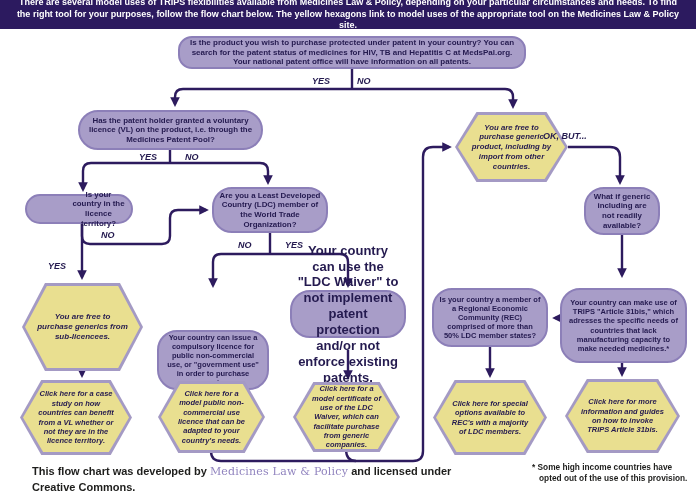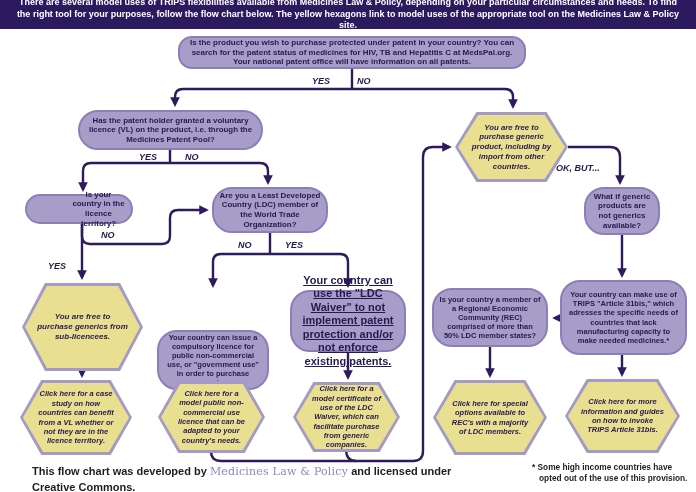--- a/index.html
+++ b/index.html
@@ -28,23 +28,23 @@
     color:var(--text-dark,#241a4f);
     font-weight:700;text-align:center;
     display:flex;align-items:center;justify-content:center;
     padding:2px 5px;line-height:1.22;
   }
   .q1{left:178px;top:36px;width:348px;height:33px;font-size:8px;border-radius:14px;}
   .q2{left:78px;top:110px;width:185px;height:40px;font-size:7.9px;}
   .q3{left:25px;top:194px;width:108px;height:30px;font-size:7.9px;padding-left:44px;}
   .q4{left:212px;top:187px;width:116px;height:46px;font-size:7.9px;}
   .q5{left:157px;top:290px;width:112px;height:60px;font-size:7.5px;margin-top:40px;}
-  .q6{left:290px;top:290px;width:116px;height:62px;font-size:11px;text-decoration:underline;}
+  .q6{left:290px;top:290px;width:116px;height:48px;font-size:13px;}
   .q7{left:584px;top:187px;width:76px;height:48px;font-size:7.9px;}
-  .q8{left:560px;top:280px;width:127px;height:75px;font-size:7.5px;}
+  .q8{left:560px;top:288px;width:127px;height:75px;font-size:7.5px;}
   .q9{left:432px;top:288px;width:116px;height:59px;font-size:7.5px;}
   
   .hex{
     position:absolute;
     clip-path:polygon(0% 50%,19% 0%,81% 0%,100% 50%,81% 100%,19% 100%);
     background:var(--hex-border,#a49ac4);
   }
   .hex-in{
     position:absolute;inset:3px;
     clip-path:polygon(0% 50%,19% 0%,81% 0%,100% 50%,81% 100%,19% 100%);
@@ -63,21 +63,21 @@
   .b5{left:565px;top:379px;width:115px;height:74px;} .b5 .hex-in{font-size:7.5px;}
   
   .lbl{
     position:absolute;font-size:9px;font-weight:700;font-style:italic;
     color:var(--text-dark,#241a4f);white-space:nowrap;
   }
   .lq1y{left:312px;top:76px;} .lq1n{left:357px;top:76px;}
   .lq2y{left:139px;top:152px;} .lq2n{left:185px;top:152px;}
   .lq3n{left:101px;top:230px;} .lq3y{left:48px;top:261px;}
   .lq4n{left:238px;top:240px;} .lq4y{left:285px;top:240px;}
-  .lokbut{left:556px;top:131px;margin-top:32px;}
+  .lokbut{left:543px;top:131px;}
   
   .footer{
     position:absolute;left:32px;top:464px;width:430px;
     font-size:11px;font-weight:700;color:var(--footer-text,#1e1e1c);line-height:1.45;
   }
   .brand{
     color:var(--brand-purple,#9184bf);
     font-family:"DejaVu Serif",serif;font-weight:400;letter-spacing:.2px;
   }
   .footnote{
@@ -131,21 +131,21 @@
     <path class="line" d="M490,347 V375" marker-end="url(#arrow)"></path>
     <path class="line" d="M622,355 V374" marker-end="url(#arrow)"></path>
   </svg>
 
   <div class="box q1">Is the product you wish to purchase protected under patent in your country? You can search for the patent status of medicines for HIV, TB and Hepatitis C at MedsPal.org. Your national patent office will have information on all patents.</div>
   <div class="box q2">Has the patent holder granted a voluntary licence (VL) on the product, i.e. through the Medicines Patent Pool?</div>
   <div class="box q3">Is your country in the licence territory?</div>
   <div class="box q4">Are you a Least Developed Country (LDC) member of the World Trade Organization?</div>
   <div class="box q5">Your country can issue a compulsory licence for public non-commercial use, or "government use" in order to purchase generics.</div>
   <div class="box q6">Your country can use the "LDC Waiver" to not implement patent protection and/or not enforce existing patents.</div>
-  <div class="box q7">What if generic products are not generics available?</div>
+  <div class="box q7">What if generic including are not readily available?</div>
   <div class="box q8">Your country can make use of TRIPS "Article 31bis," which adresses the specific needs of countries that lack manufacturing capacity to make needed medicines.*</div>
   <div class="box q9">Is your country a member of a Regional Economic Community (REC) comprised of more than 50% LDC member states?</div>
 
   <div class="hex h1">
     <div class="hex-in">You are free to purchase generics from sub-licencees.</div>
   </div>
   <div class="hex h2">
     <div class="hex-in">You are free to purchase generic product, including by import from other countries.</div>
   </div>
   <div class="hex b1">

